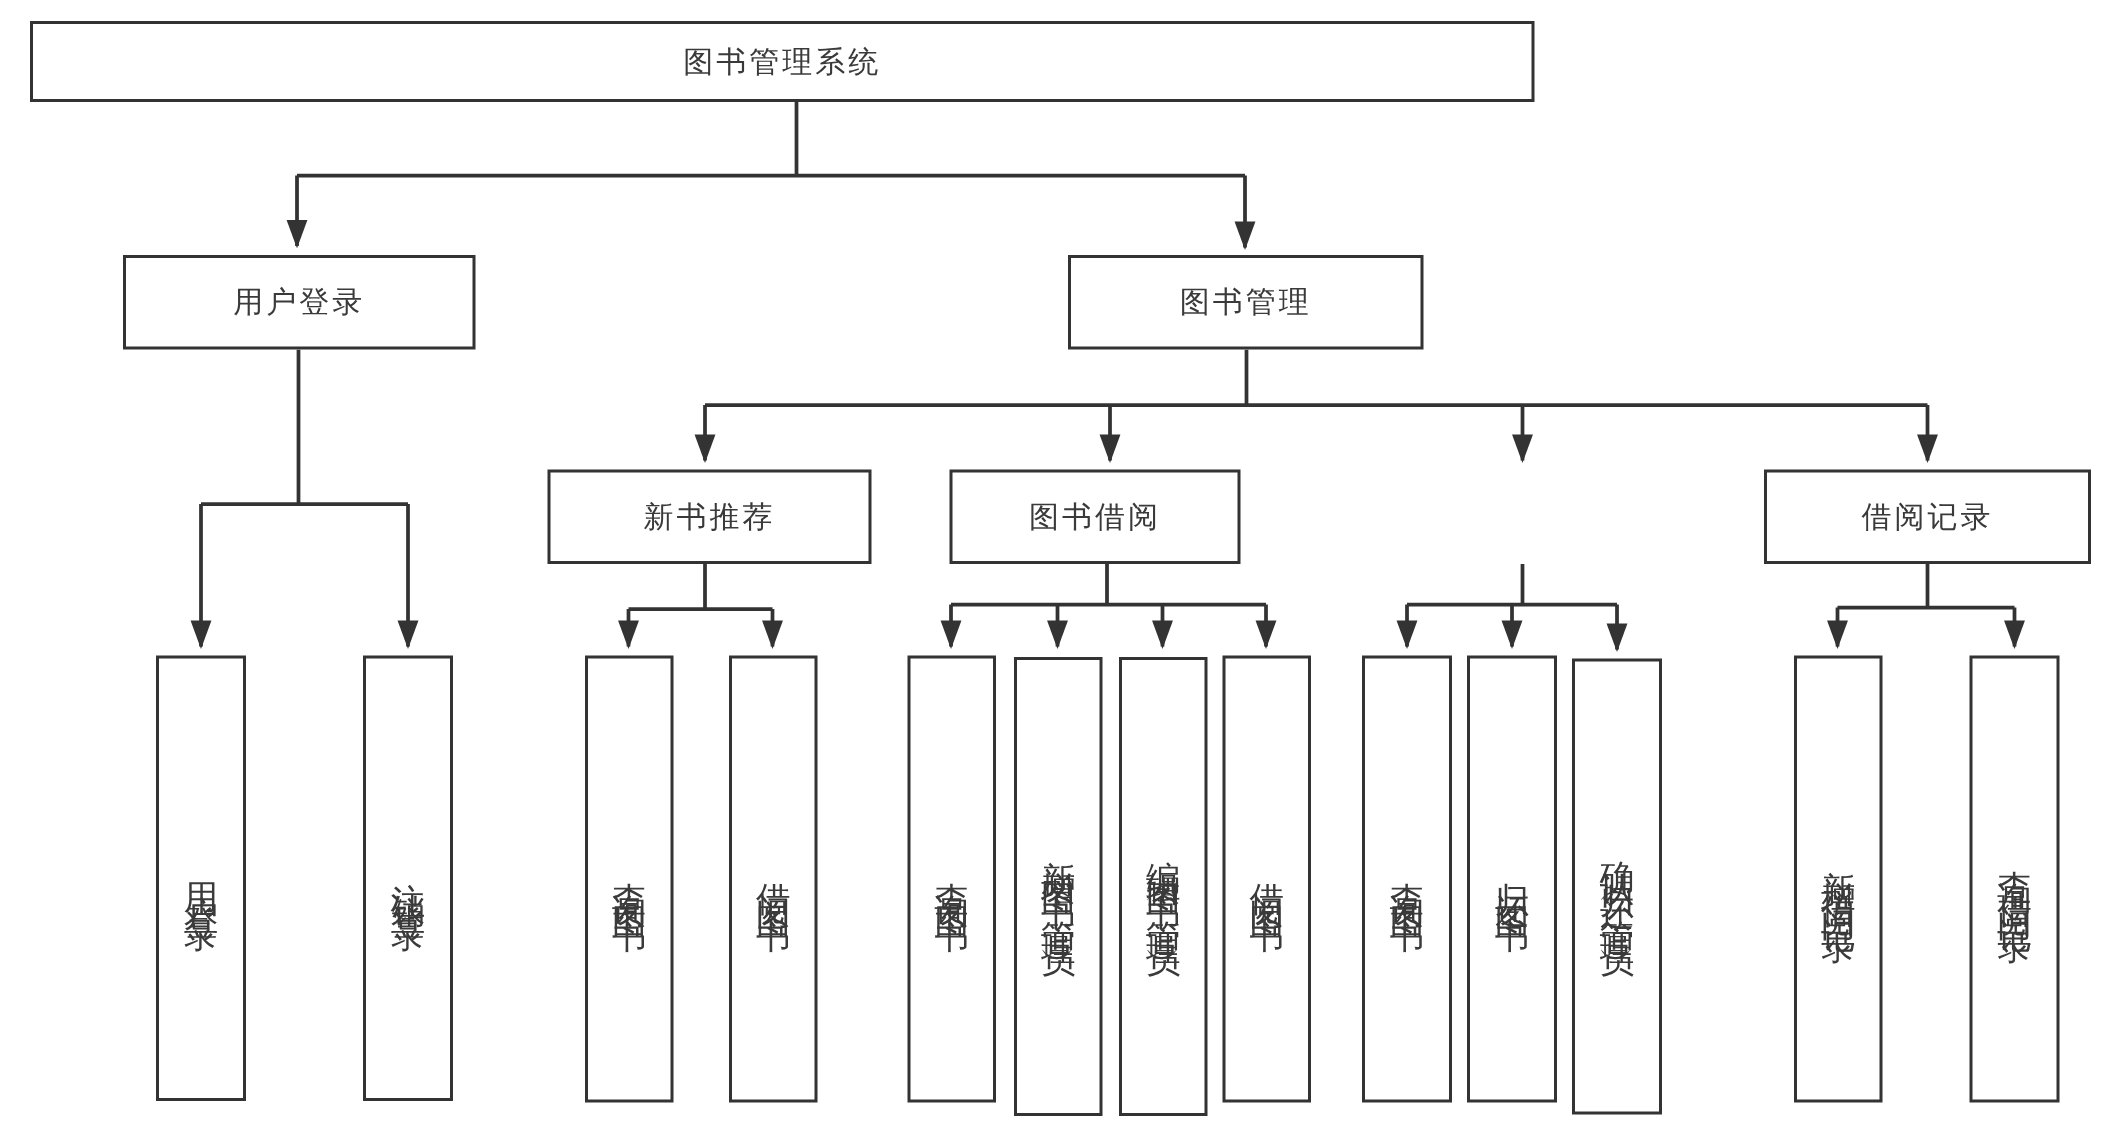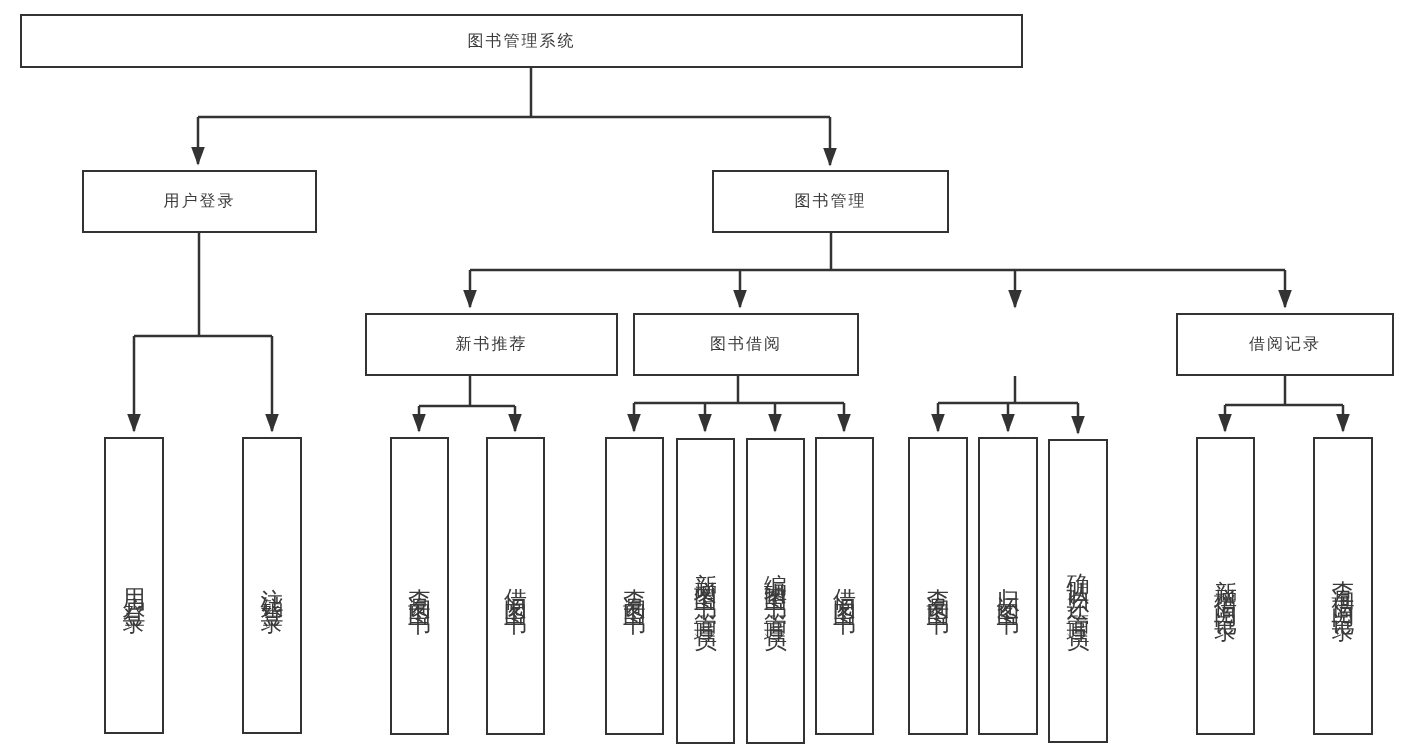--- a/index.html
+++ b/index.html
@@ -25,21 +25,21 @@
     position: absolute;
     box-sizing: border-box;
     border: 2.5px solid #333333;
     background: #ffffff;
     color: #3a3a3a;
     display: flex;
     align-items: center;
     justify-content: center;
   }
   .hbox {
-    font-size: 16px;
+    font-size: 20px;
     letter-spacing: 2px;
     white-space: nowrap;
   }
   .vbox {
     writing-mode: vertical-rl;
     text-orientation: mixed;
     font-size: 23px;
     letter-spacing: 8px;
     line-height: 1;
   }
@@ -108,22 +108,22 @@
       <path d="M1225,405 V431" marker-end="url(#arrow)"></path>
       <path d="M1343,405 V431" marker-end="url(#arrow)"></path>
     </g>
   </svg>
 
   <div class="node hbox" style="left:20px; top:14px; width:1003px; height:54px;">图书管理系统</div>
 
   <div class="node hbox" style="left:82px; top:170px; width:235px; height:63px;">用户登录</div>
   <div class="node hbox" style="left:712px; top:170px; width:237px; height:63px;font-family:Liberation Mono, monospace;">图书管理</div>
 
-  <div class="node hbox" style="left:365px; top:313px; width:253px; height:63px;">新书推荐</div>
-  <div class="node hbox" style="left:633px; top:313px; width:226px; height:63px;">图书借阅</div>
+  <div class="node hbox" style="left:365px; top:313px; width:216px; height:63px;">新书推荐</div>
+  <div class="node hbox" style="left:633px; top:313px; width:194px; height:63px;">图书借阅</div>
   <div class="node hbox" style="left:1176px; top:313px; width:218px; height:63px;">借阅记录</div>
 
   <div class="node vbox" style="left:104px; top:437px; width:60px; height:297px;">用户登录</div>
   <div class="node vbox" style="left:242px; top:437px; width:60px; height:297px;">注销登录</div>
 
   <div class="node vbox" style="left:390px; top:437px; width:59px; height:298px;">查询图书</div>
   <div class="node vbox" style="left:486px; top:437px; width:59px; height:298px;">借阅图书</div>
 
   <div class="node vbox" style="left:605px; top:437px; width:59px; height:298px;">查询图书</div>
   <div class="node vbox" style="left:676px; top:438px; width:59px; height:306px;">新增图书（管理员）</div>

